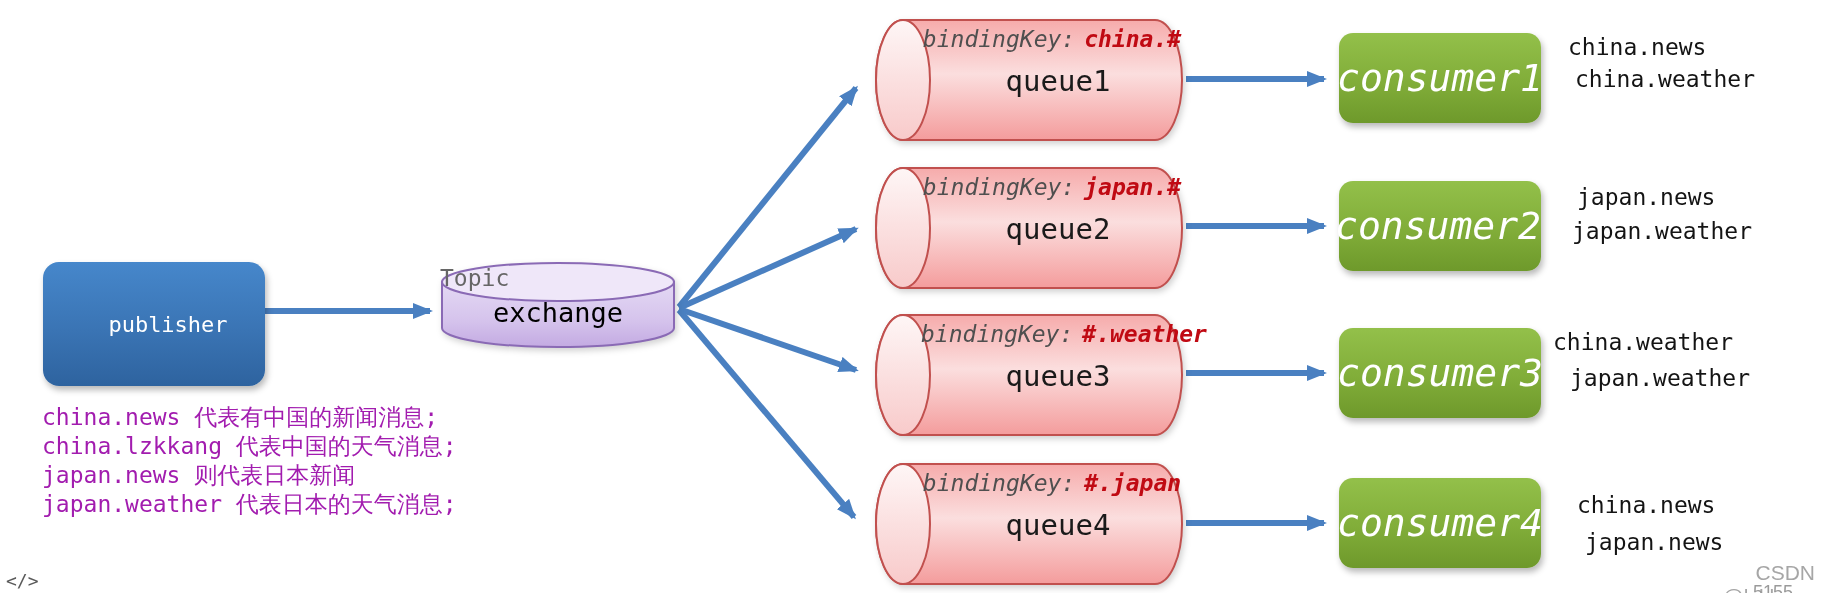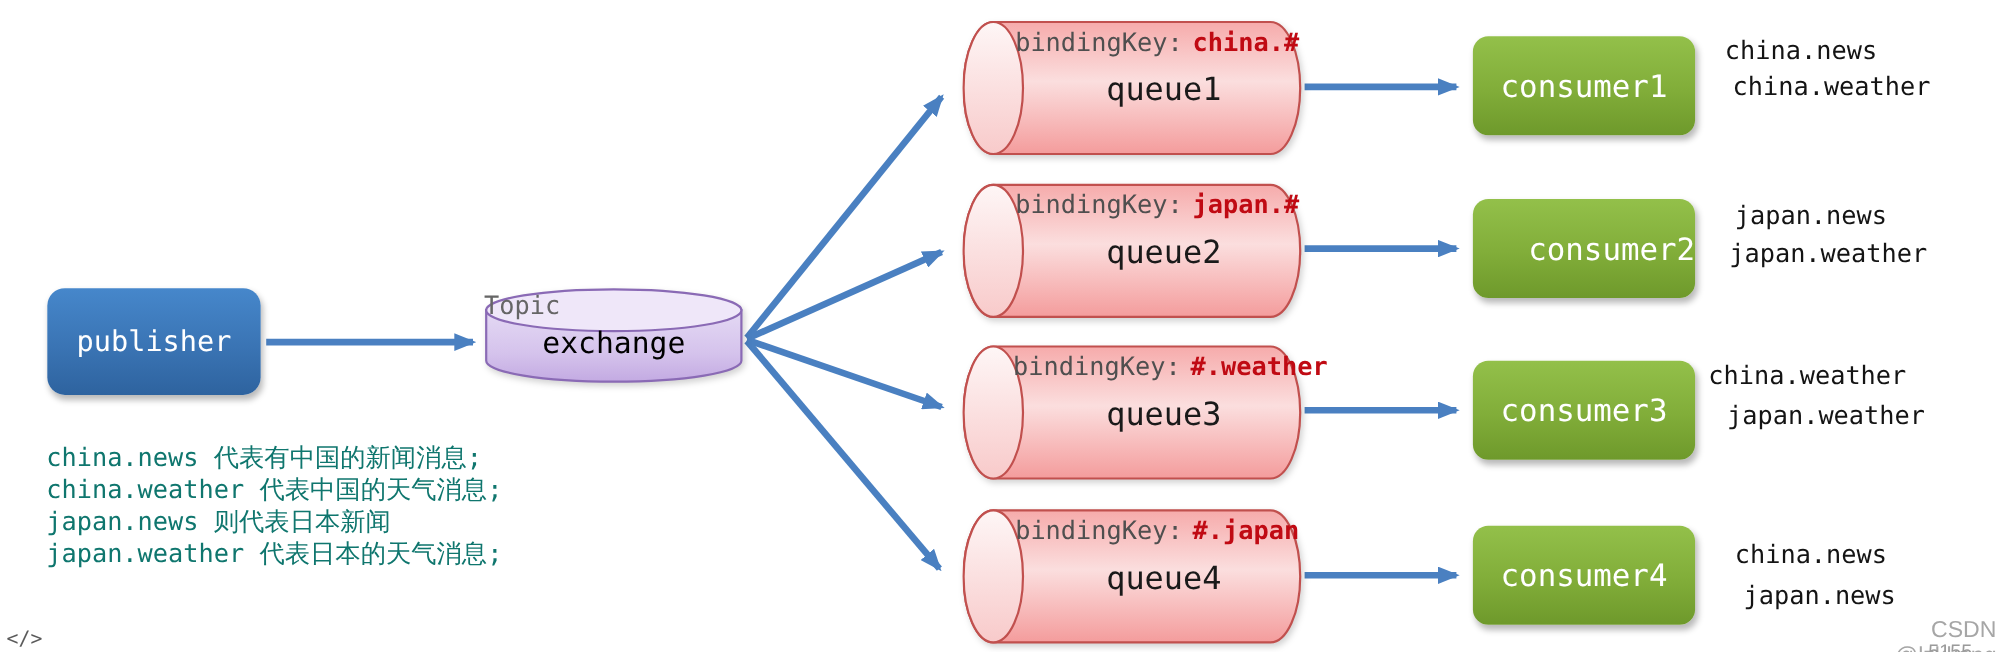--- a/index.html
+++ b/index.html
@@ -6,49 +6,51 @@
   #canvas{
     position:relative;width:1825px;height:593px;background:#ffffff;
     overflow:hidden;font-family:"DejaVu Sans Mono","Liberation Mono",monospace;
   }
   
   .node-box{
     position:absolute;display:flex;align-items:center;justify-content:center;
     border-radius:16px;color:#fff;box-shadow:2px 4px 6px rgba(0,0,0,0.28);
   }
   .publisher{
-    left:43px;top:262px;width:194px;height:97px;font-size:26px;
+    left:43px;top:262px;width:194px;height:124px;font-size:22px;
     background:linear-gradient(180deg,#4687cb 0%,#3a74b4 55%,#2e639f 100%);
+    padding-left:28px;
   }
   .consumer{
-    width:202px;height:90px;font-size:28px;border-radius:14px;
+    width:202px;height:90px;font-size:38px;border-radius:14px;
     background:linear-gradient(180deg,#93c04a 0%,#81ad39 55%,#6e992b 100%);
+    font-style:italic;
   }
   
   .queue{position:absolute;width:310px;height:124px;}
   .queue svg{position:absolute;left:0;top:0;filter:drop-shadow(2px 3px 3px rgba(0,0,0,0.18));}
   .binding-line{
     position:absolute;left:46px;right:2px;top:8px;text-align:center;
-    font-size:23px;color:#4f4f4f;white-space:nowrap;
+    font-size:23px;color:#4f4f4f;white-space:nowrap;font-style:italic;
   }
   .binding-key{color:#c00a13;font-weight:bold;margin-left:9px;}
   .queue-name{
     position:absolute;left:56px;right:0;top:46px;text-align:center;
     font-size:29px;color:#1a1a1a;
   }
   
   .exchange{position:absolute;left:440px;top:261px;width:236px;height:90px;}
   .exchange svg{position:absolute;left:0;top:0;filter:drop-shadow(2px 3px 3px rgba(0,0,0,0.18));}
   .exchange-type{position:absolute;left:0;right:0;top:4px;text-align:left;font-size:23px;color:#666;}
   .exchange-name{position:absolute;left:0;right:0;top:36px;text-align:center;font-size:27px;color:#000000;}
   
   .msg-label{position:absolute;font-size:23px;color:#141414;white-space:nowrap;}
   
   .notes{
-    position:absolute;left:42px;top:403px;font-size:23px;line-height:29px;color:#0f766e;
+    position:absolute;left:42px;top:403px;font-size:23px;line-height:29px;color:#a21caf;
     font-family:"DejaVu Sans Mono","DejaVu Sans",sans-serif;white-space:nowrap;
   }
   
   .watermark{
     position:absolute;left:1670px;top:561px;width:145px;text-align:right;
     font-family:"Liberation Sans","DejaVu Sans",sans-serif;font-size:21px;color:#a6a6a6;
   }
   .watermark-num{
     position:absolute;left:1753px;top:582px;
     font-family:"Liberation Sans","DejaVu Sans",sans-serif;font-size:18px;color:#9a9a9a;
@@ -170,21 +172,21 @@
   <div class="msg-label" style="left:1575px;top:66px;">china.weather</div>
   <div class="msg-label" style="left:1577px;top:184px;">japan.news</div>
   <div class="msg-label" style="left:1572px;top:218px;">japan.weather</div>
   <div class="msg-label" style="left:1553px;top:329px;">china.weather</div>
   <div class="msg-label" style="left:1570px;top:365px;">japan.weather</div>
   <div class="msg-label" style="left:1577px;top:492px;">china.news</div>
   <div class="msg-label" style="left:1585px;top:529px;">japan.news</div>
 
   <div class="notes">
     <div>china.news 代表有中国的新闻消息;</div>
-    <div>china.weather 代表中国的天气消息;</div>
+    <div>china.lzkkang 代表中国的天气消息;</div>
     <div>japan.news 则代表日本新闻</div>
     <div>japan.weather 代表日本的天气消息;</div>
   </div>
 
   <div class="watermark">CSDN @lzkkang</div>
   <div class="watermark-num">5155</div>
   <div class="code-glyph">&lt;/&gt;</div>
 
 </div>
 

